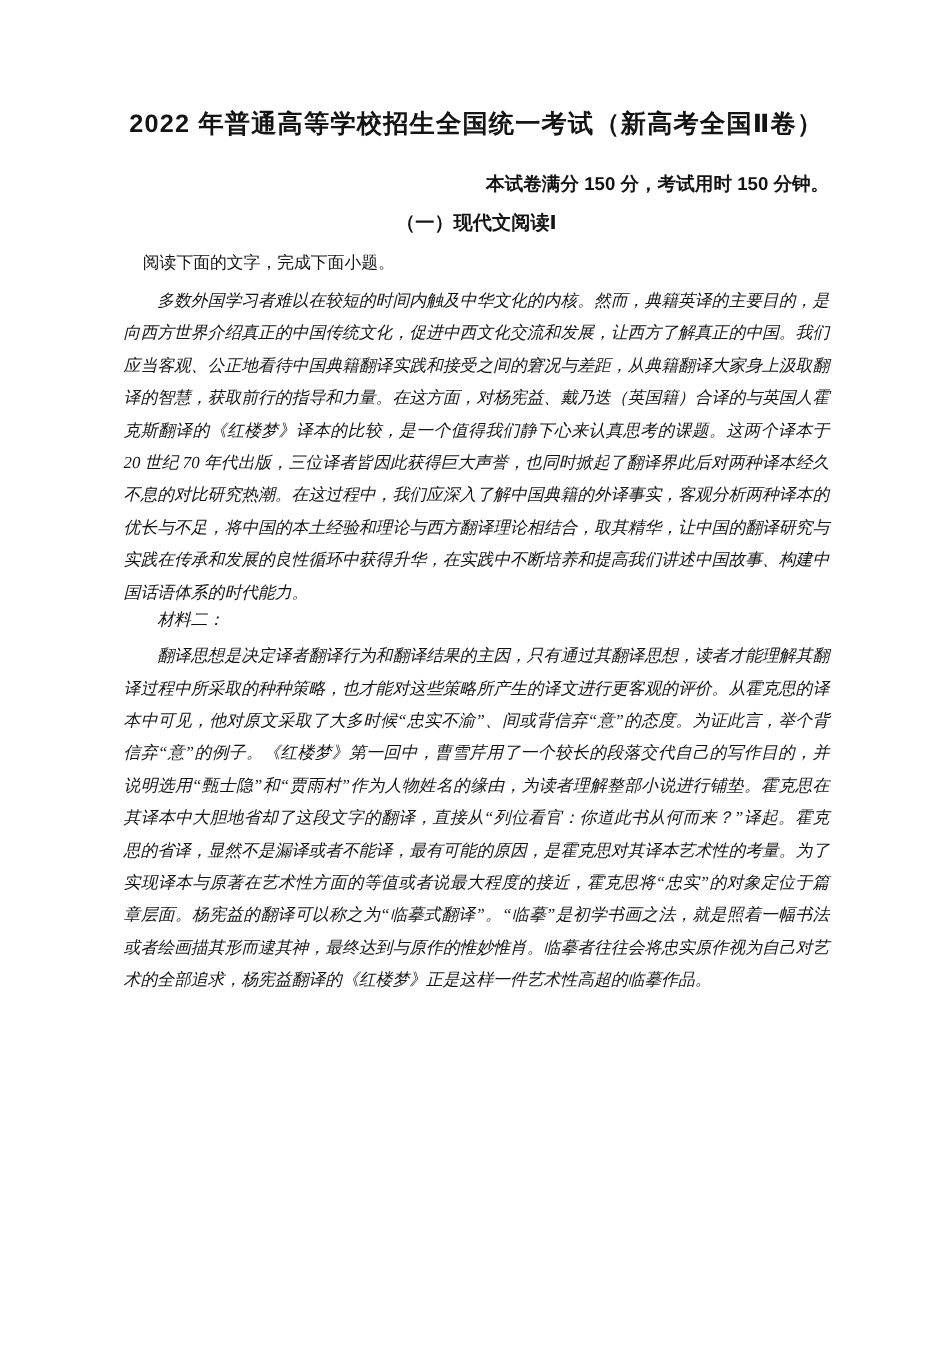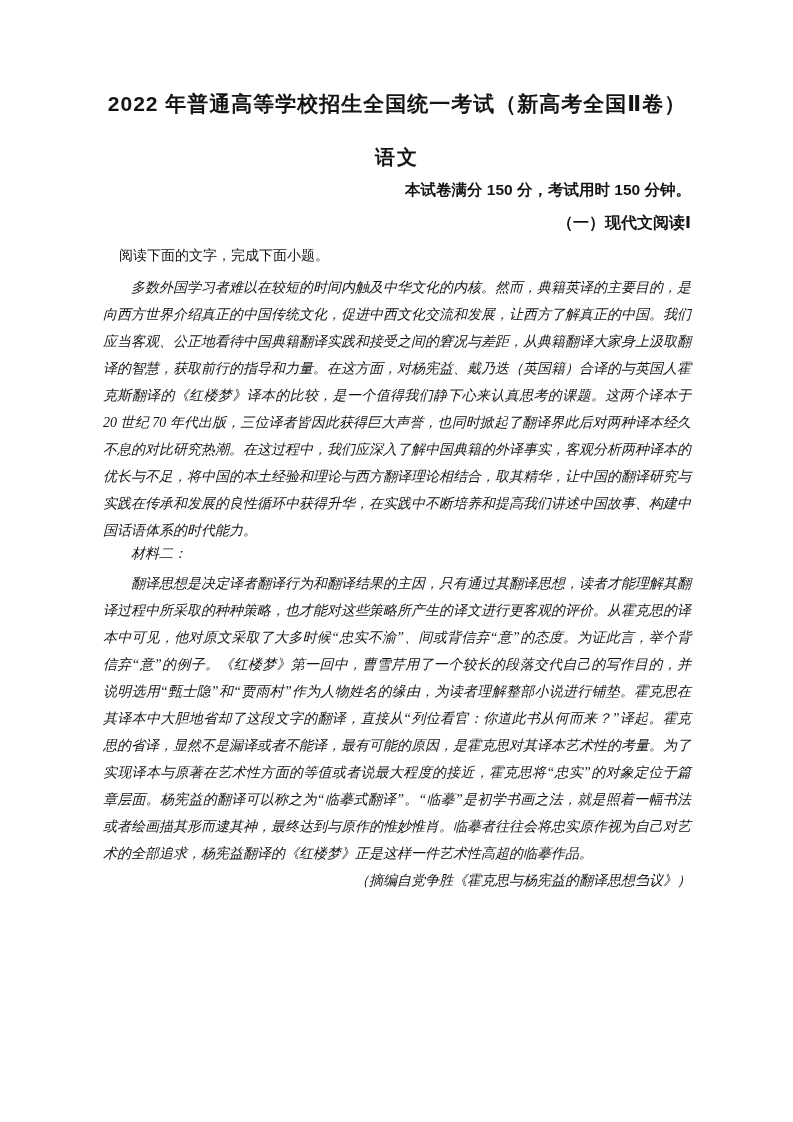--- a/index.html
+++ b/index.html
@@ -44,21 +44,21 @@
   }
   .section-heading {
     font-size: 15.5px;
     line-height: 21px;
     text-align: left;
     margin: 0 0 9px 0;
   }
   .subsection-heading {
     font-size: 16px;
     line-height: 22px;
-    text-align: right;
+    text-align: center;
     margin: 0 0 12px 0;
   }
   .instruction {
     font-size: 14px;
     line-height: 19px;
     margin: 0 0 9px 16px;
   }
   
   .kai {
     font-family: "Liberation Serif", "DejaVu Serif", serif;
@@ -87,33 +87,31 @@
   .material-paragraph:empty,
   .material-attribution:empty { display: none; }
 </style>
 </head>
 <body>
 
 <div class="page">
 
   <h1 class="title hei">2022 年普通高等学校招生全国统一考试（新高考全国Ⅱ卷）</h1>
 
-  <h2 class="subject hei">语文</h2>
 
   <div class="exam-info hei">本试卷满分 150 分，考试用时 150 分钟。</div>
 
 
   <div class="subsection-heading hei">（一）现代文阅读Ⅰ</div>
 
   <div class="instruction">阅读下面的文字，完成下面小题。</div>
 
   <div class="material">
     <p class="material-paragraph kai">多数外国学习者难以在较短的时间内触及中华文化的内核。然而，典籍英译的主要目的，是向西方世界介绍真正的中国传统文化，促进中西文化交流和发展，让西方了解真正的中国。我们应当客观、公正地看待中国典籍翻译实践和接受之间的窘况与差距，从典籍翻译大家身上汲取翻译的智慧，获取前行的指导和力量。在这方面，对杨宪益、戴乃迭（英国籍）合译的与英国人霍克斯翻译的《红楼梦》译本的比较，是一个值得我们静下心来认真思考的课题。这两个译本于 20 世纪 70 年代出版，三位译者皆因此获得巨大声誉，也同时掀起了翻译界此后对两种译本经久不息的对比研究热潮。在这过程中，我们应深入了解中国典籍的外译事实，客观分析两种译本的优长与不足，将中国的本土经验和理论与西方翻译理论相结合，取其精华，让中国的翻译研究与实践在传承和发展的良性循环中获得升华，在实践中不断培养和提高我们讲述中国故事、构建中国话语体系的时代能力。</p>
   </div>
 
   <div class="material">
     <div class="material-label kai">材料二：</div>
     <p class="material-paragraph kai">翻译思想是决定译者翻译行为和翻译结果的主因，只有通过其翻译思想，读者才能理解其翻译过程中所采取的种种策略，也才能对这些策略所产生的译文进行更客观的评价。从霍克思的译本中可见，他对原文采取了大多时候“忠实不渝”、间或背信弃“意”的态度。为证此言，举个背信弃“意”的例子。《红楼梦》第一回中，曹雪芹用了一个较长的段落交代自己的写作目的，并说明选用“甄士隐”和“贾雨村”作为人物姓名的缘由，为读者理解整部小说进行铺垫。霍克思在其译本中大胆地省却了这段文字的翻译，直接从“列位看官：你道此书从何而来？”译起。霍克思的省译，显然不是漏译或者不能译，最有可能的原因，是霍克思对其译本艺术性的考量。为了实现译本与原著在艺术性方面的等值或者说最大程度的接近，霍克思将“忠实”的对象定位于篇章层面。杨宪益的翻译可以称之为“临摹式翻译”。“临摹”是初学书画之法，就是照着一幅书法或者绘画描其形而逮其神，最终达到与原作的惟妙惟肖。临摹者往往会将忠实原作视为自己对艺术的全部追求，杨宪益翻译的《红楼梦》正是这样一件艺术性高超的临摹作品。</p>
-    <div class="material-attribution kai">（摘编自党争胜《霍克思与杨宪益的翻译思想刍议》）</div>
   </div>
 
 
 </div>
 
 </body></html>

